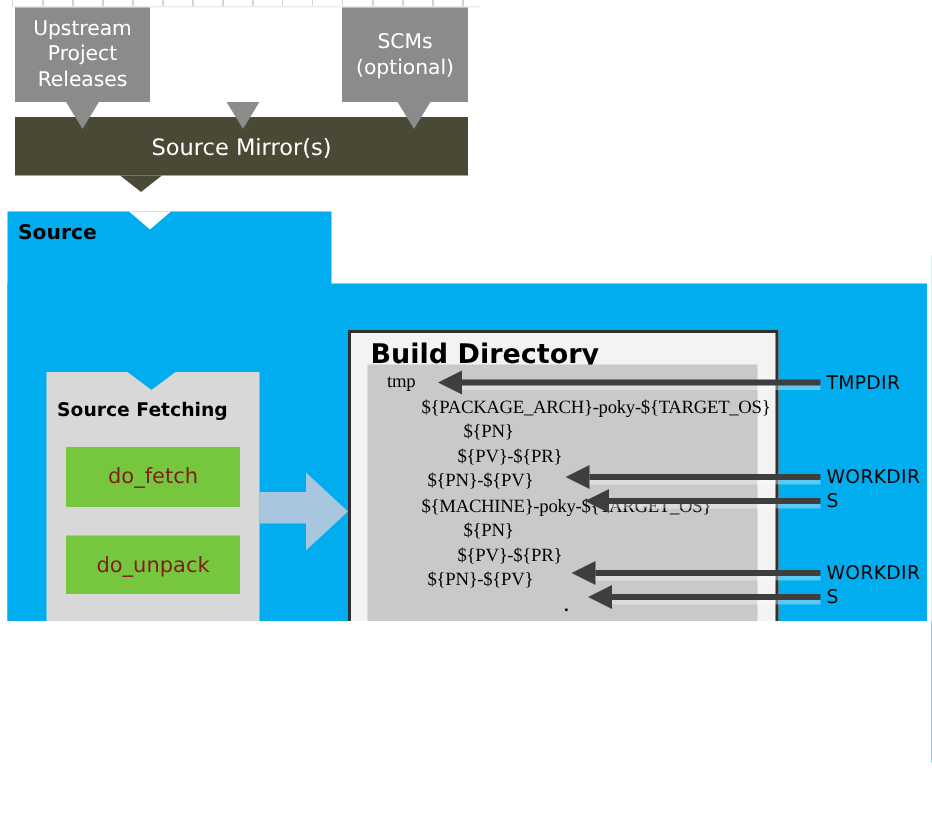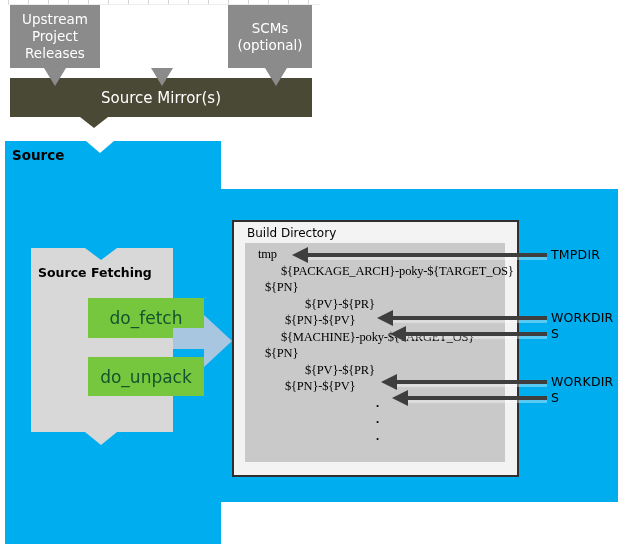--- a/index.html
+++ b/index.html
@@ -1,17 +1,17 @@
 <!DOCTYPE html>
 <html><head>
 <meta charset="utf-8">
 <style>
   html,body{margin:0;padding:0;background:#ffffff;}
   #stage{
-    position:relative;width:621px;height:551px;background:#ffffff;overflow:hidden;
+    position:relative;width:621px;height:414px;background:#ffffff;overflow:hidden;
     font-family:"DejaVu Sans","Liberation Sans",sans-serif;color:#000;
   }
   .abs{position:absolute;}
   .w0{width:0;height:0;}
 
   
   .ticks{
     left:8px;top:0;width:312px;height:4px;
     background:repeating-linear-gradient(to right,#d4d4d4 0 1px,transparent 1px 20px);
     border-bottom:1px solid #ececec;
@@ -36,35 +36,35 @@
   .white-notch{border-left:14px solid transparent;border-right:14px solid transparent;border-top:12px solid #ffffff;}
   .bitbake-label{font-weight:bold;font-size:13.5px;}
 
   
   .sfbox{background:#d8d8d8;}
   .sf-top-notch{border-left:16px solid transparent;border-right:16px solid transparent;border-top:12px solid #00aeef;}
   .sf-bot-wedge{border-left:16px solid transparent;border-right:16px solid transparent;border-top:13px solid #d8d8d8;}
   .sf-title{font-weight:bold;font-size:12.5px;}
   .task{
     background:#76c73e;display:flex;align-items:center;justify-content:center;
-    font-size:17px;color:#14532d;margin-left:44px;
+    font-size:14px;color:#7f1d1d;
   }
 
   
   .flow-shaft{background:#a9c6e1;}
   .flow-head{border-top:26px solid transparent;border-bottom:26px solid transparent;border-left:28px solid #a9c6e1;}
 
   
   .bdbox{background:#f3f3f3;border:2px solid #2f2f2f;box-sizing:border-box;}
-  .bd-title{font-weight:normal;font-size:12px;}
+  .bd-title{font-weight:bold;font-size:18px;}
   .inner{background:#c9c9c9;}
   .tree{font-size:12.5px;line-height:16.5px;letter-spacing:-0.2px;padding-top:3px;box-sizing:border-box;}
   .tree div{white-space:nowrap;font-family:Liberation Serif, serif;}
   .ind0{padding-left:13px;}.ind1{padding-left:25px;}.ind2{padding-left:36px;}
-  .ind3{padding-left:20px;}.ind4{padding-left:60px;}.ind5{padding-left:40px;}
+  .ind3{padding-left:64px;}.ind4{padding-left:60px;}.ind5{padding-left:40px;}
   .dots{padding-left:131px;font-weight:bold;}
 
   
   .aline{height:4px;background:#3e3e3e;box-shadow:0 3px 0 rgba(255,255,255,0.35);}
   .ahead{border-top:8px solid transparent;border-bottom:8px solid transparent;border-right:16px solid #3e3e3e;}
   .alabel{font-size:12.5px;letter-spacing:0.2px;}
 </style>
 </head>
 <body>
 

